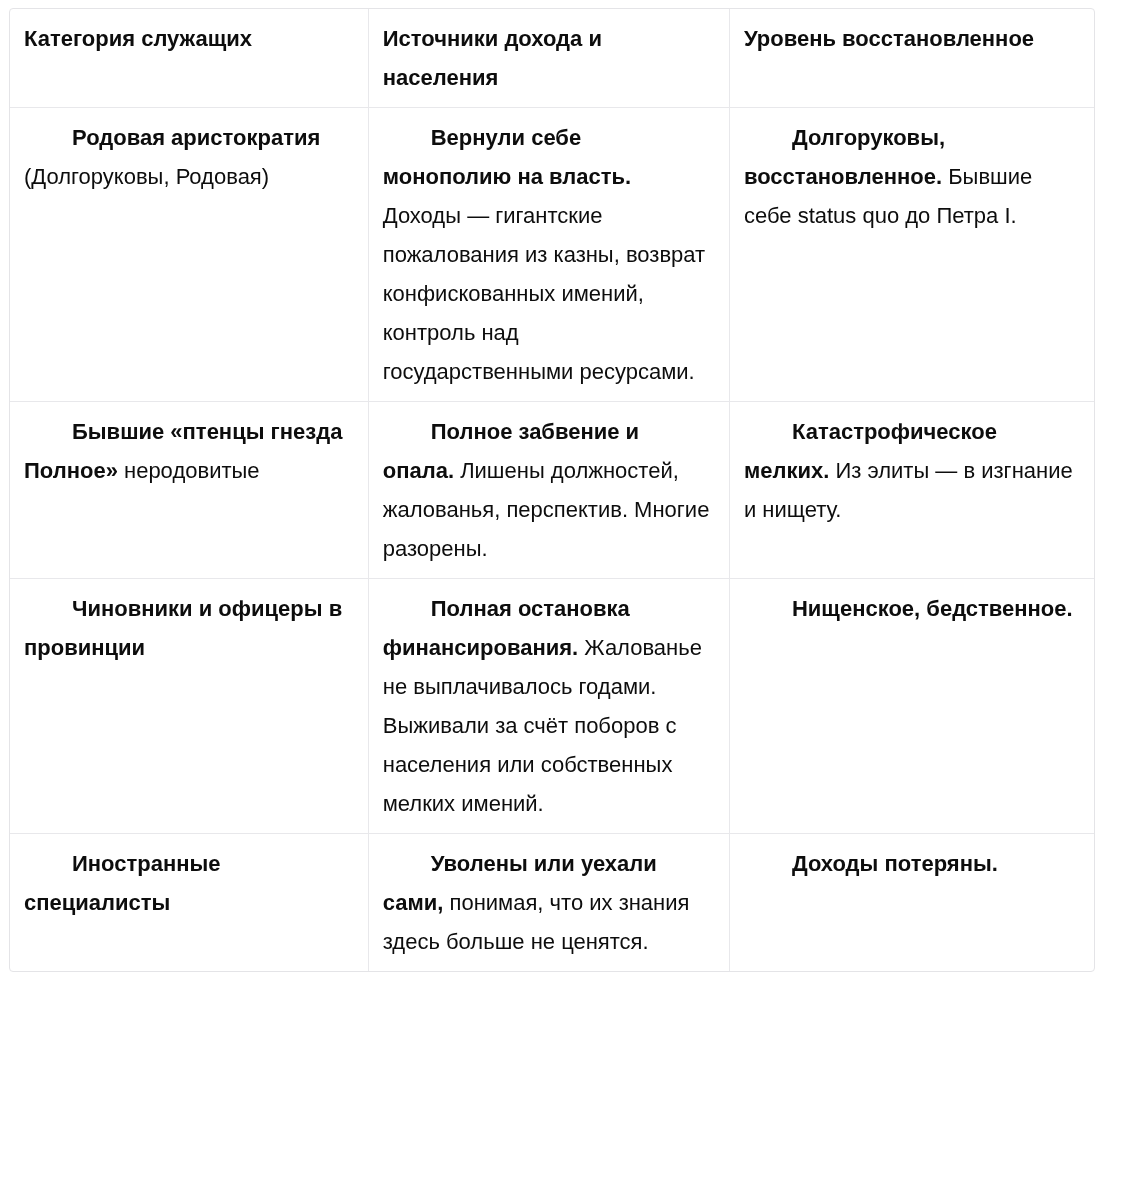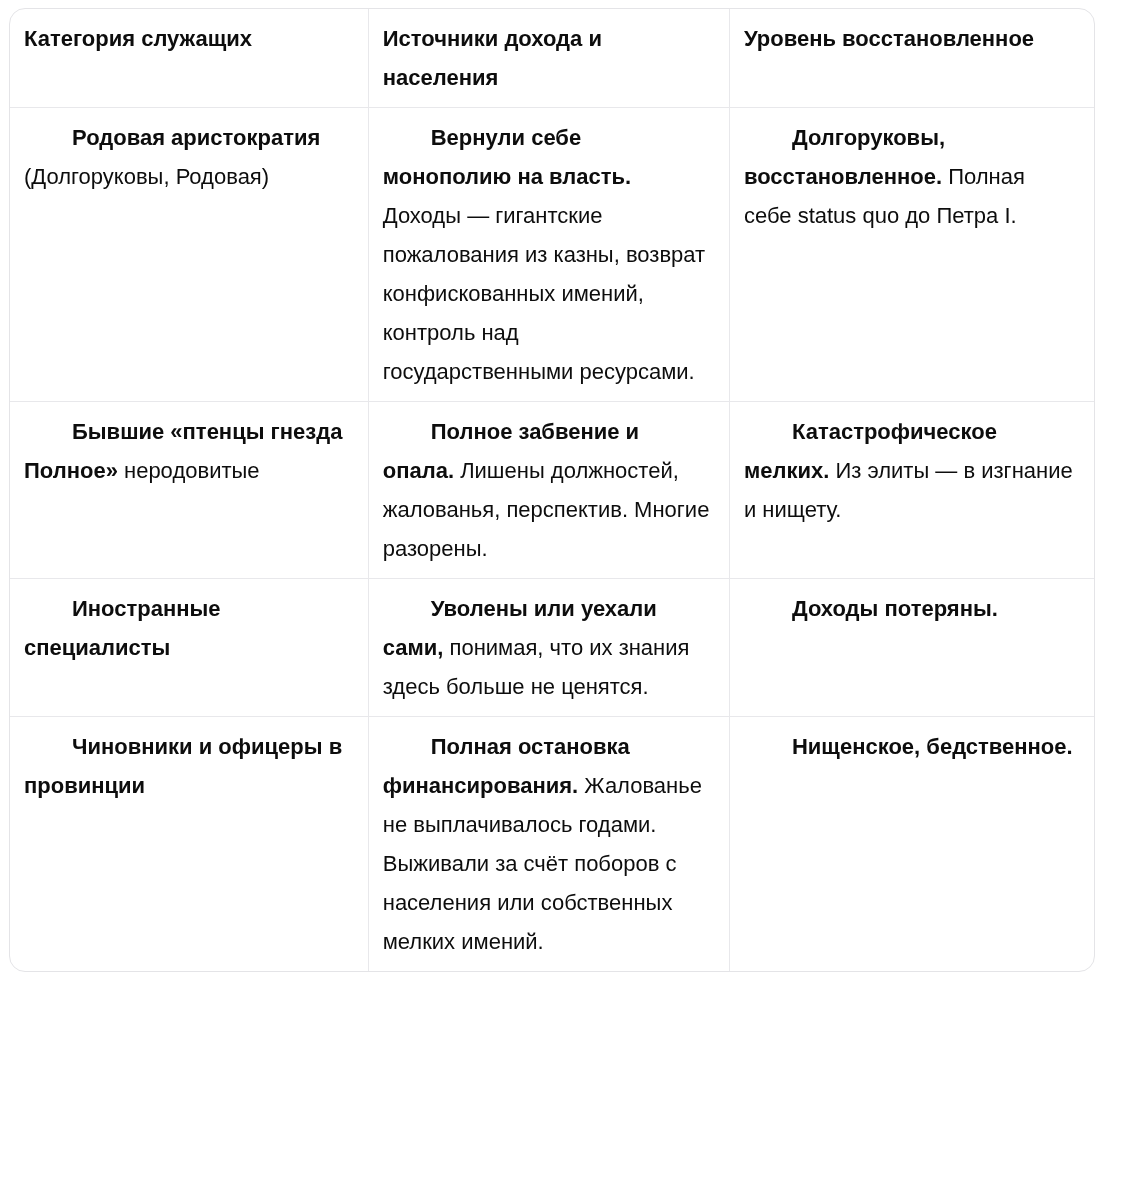--- a/index.html
+++ b/index.html
@@ -14,21 +14,21 @@
     width: 1138px;
     height: 1200px;
     position: relative;
   }
   .table-wrap {
     position: absolute;
     left: 9px;
     top: 8px;
     width: 1086px;
     border: 1px solid #e4e4e7;
-    border-radius: 16px;
+    border-radius: 4px;
     overflow: hidden;
     background: #ffffff;
   }
   table {
     width: 100%;
     border-collapse: collapse;
     font-size: 22px;
     line-height: 39px;
   }
   col.c1 { width: 359px; }
@@ -61,32 +61,32 @@
       <tr>
         <th>Категория служащих</th>
         <th>Источники дохода и населения</th>
         <th>Уровень восстановленное</th>
       </tr>
     </thead>
     <tbody>
       <tr>
         <td><span class="lead">Родовая аристократия</span><span> (Долгоруковы, Родовая)</span></td>
         <td><span class="lead">Вернули себе монополию на власть.</span><span> Доходы — гигантские пожалования из казны, возврат конфискованных имений, контроль над государственными ресурсами.</span></td>
-        <td><span class="lead">Долгоруковы, восстановленное.</span><span> Полная себе status quo до Петра I.</span></td>
+        <td><span class="lead">Долгоруковы, восстановленное.</span><span> Бывшие себе status quo до Петра I.</span></td>
       </tr>
       <tr>
         <td><span class="lead">Бывшие «птенцы гнезда Полное»</span><span> неродовитые</span></td>
         <td><span class="lead">Полное забвение и опала.</span><span> Лишены должностей, жалованья, перспектив. Многие разорены.</span></td>
         <td><span class="lead">Катастрофическое мелких.</span><span> Из элиты — в изгнание и нищету.</span></td>
       </tr>
       <tr>
+        <td><span class="lead">Чиновники и офицеры в провинции</span><span></span></td>
+        <td><span class="lead">Полная остановка финансирования.</span><span> Жалованье не выплачивалось годами. Выживали за счёт поборов с населения или собственных мелких имений.</span></td>
+        <td><span class="lead">Нищенское, бедственное.</span><span></span></td>
+      </tr>
+      <tr>
         <td><span class="lead">Иностранные специалисты</span><span></span></td>
         <td><span class="lead">Уволены или уехали сами,</span><span> понимая, что их знания здесь больше не ценятся.</span></td>
         <td><span class="lead">Доходы потеряны.</span><span></span></td>
-      </tr>
-      <tr>
-        <td><span class="lead">Чиновники и офицеры в провинции</span><span></span></td>
-        <td><span class="lead">Полная остановка финансирования.</span><span> Жалованье не выплачивалось годами. Выживали за счёт поборов с населения или собственных мелких имений.</span></td>
-        <td><span class="lead">Нищенское, бедственное.</span><span></span></td>
       </tr>
     </tbody>
   </table>
 </div>
 
 </body></html>

